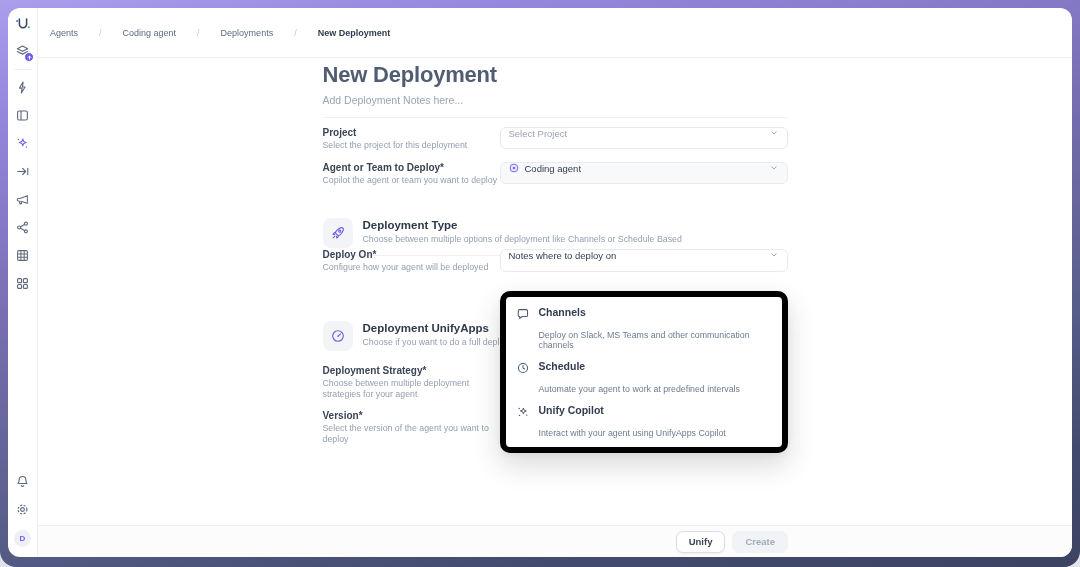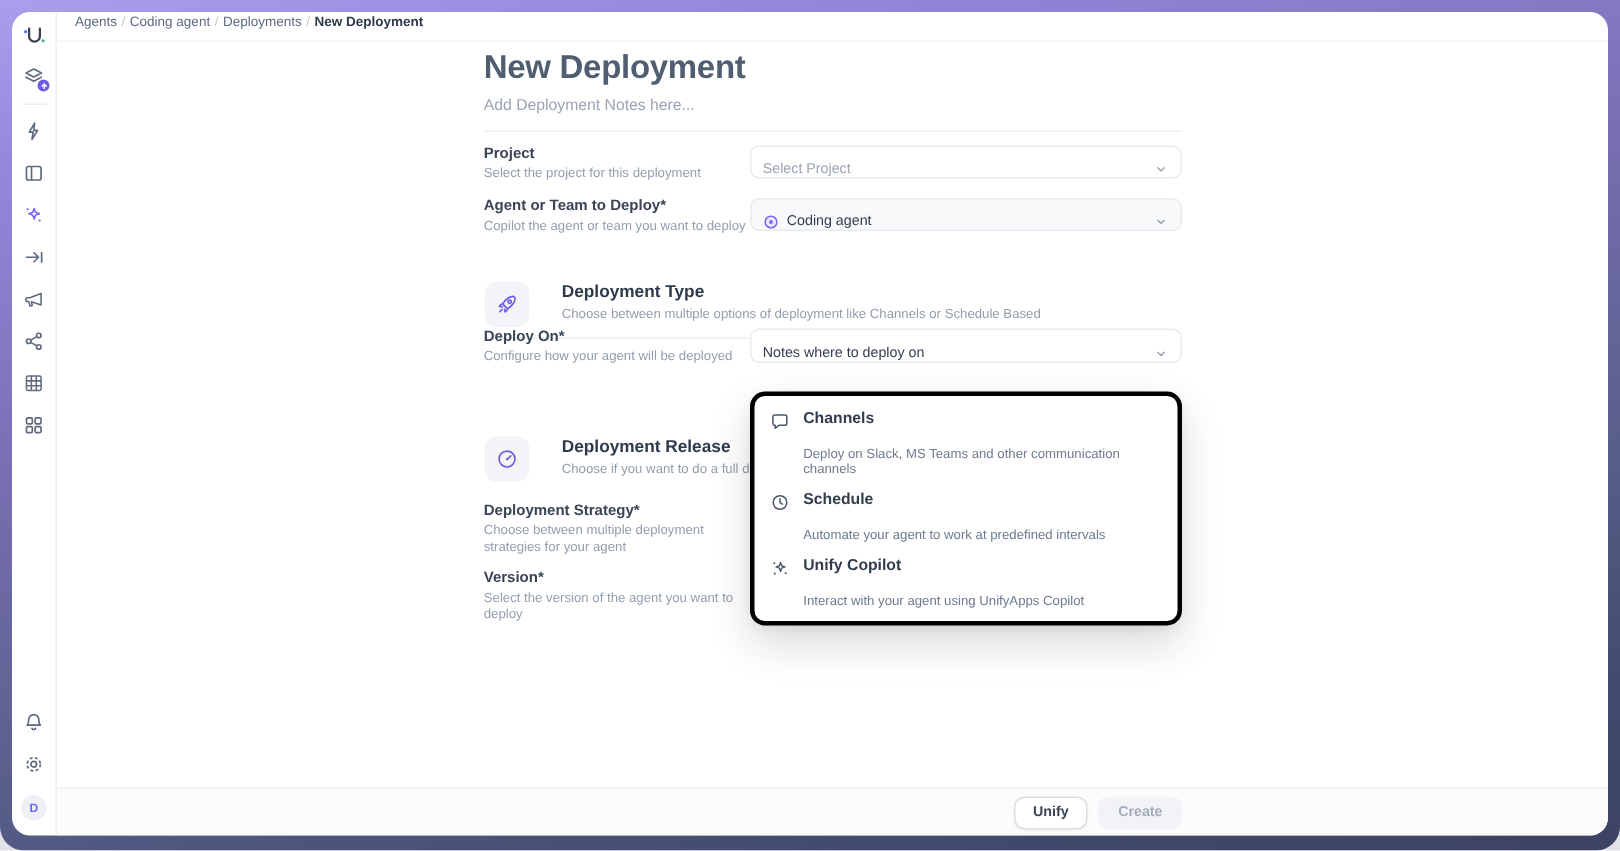--- a/index.html
+++ b/index.html
@@ -16,48 +16,48 @@
   .sb-ic{width:15px;height:15px;color:#5f6a7d;position:relative;cursor:pointer}
   .sb-ic.purple{color:#7a5df0}
   .sb-divider{width:16px;height:1px;background:#e9ecf0;margin:-3px 0}
   .badge{position:absolute;right:-4px;bottom:-3px;width:8px;height:8px;border-radius:50%;background:#6c5ce7;border:1.5px solid #fff;display:flex;align-items:center;justify-content:center;color:#fff}
   .spacer{flex:1}
   .bottom-nav{display:flex;flex-direction:column;align-items:center;gap:13px}
   .avatar{width:17px;height:17px;border-radius:50%;background:#eef0f6;color:#6366f1;font-size:8px;font-weight:700;display:flex;align-items:center;justify-content:center;margin-top:13px;cursor:pointer}
 
   
   .content{flex:1;display:flex;flex-direction:column;min-width:0}
-  .breadcrumb{height:17px;display:flex;padding:1px 12px;border-bottom:1px solid #f1f3f6;font-size:9px;color:#5d6b80;gap:3px;flex:none}
+  .breadcrumb{height:17px;display:flex;align-items:center;padding:16px 12px;border-bottom:1px solid #f1f3f6;font-size:9px;color:#5d6b80;gap:21px;flex:none}
   .bc-link{cursor:pointer}
   .bc-sep{color:#c3cad4}
   .bc-current{color:#2f3b4d;font-weight:700}
 
   .main{flex:1;position:relative;overflow:hidden}
   .form-col{position:relative;width:465px;margin:0 auto;height:100%}
   .page-title{position:absolute;top:4px;left:0;font-size:22px;font-weight:600;color:#515d70;letter-spacing:-.2px}
   .page-sub{position:absolute;top:36px;left:0;font-size:10.5px;color:#9aa4b3;cursor:text}
   .hr{position:absolute;left:0;right:0;height:1px;background:#eef0f3}
 
   .row{position:absolute;left:0;width:465px}
   .f-label{font-size:10px;font-weight:600;color:#3a4454}
   .f-desc{font-size:8.8px;color:#939eae;line-height:11px;margin-top:2px;max-width:176px}
-  .control{position:absolute;left:177px;top:0;width:288px;height:22px;box-sizing:border-box;border:1px solid #e7eaee;border-radius:6px;background:#fff;display:flex;align-items:flex-end;padding:0 8px;font-size:9.5px;color:#9aa4b2;cursor:pointer}
+  .control{position:absolute;left:177px;top:0;width:288px;height:22px;box-sizing:border-box;border:1px solid #e7eaee;border-radius:6px;background:#fff;display:flex;align-items:flex-start;padding:0 8px;font-size:9.5px;color:#9aa4b2;cursor:pointer}
   .control .chev{margin-left:auto;color:#98a2b3;flex:none}
   .control.filled{background:#f8f9fb;color:#333c4d;gap:6px}
   .control.darktext{color:#333c4d}
 
-  .sec{position:absolute;left:0;display:flex;gap:22px}
+  .sec{position:absolute;left:0;display:flex;gap:10px}
   .sec-icon{width:30px;height:30px;border-radius:8px;background:#f2f4f7;display:flex;align-items:center;justify-content:center;color:#6e5be6;flex:none}
   .sec-title{font-size:11.5px;font-weight:700;color:#2e3a4c;padding-top:1px}
   .sec-desc{font-size:8.8px;color:#939eae;margin-top:3px;white-space:nowrap}
 
   .strategy-box{position:absolute;left:177px;top:0;width:288px;height:36px;box-sizing:border-box;border:1px solid #e7eaee;border-radius:8px;background:#fff;overflow:hidden;cursor:pointer}
   .strategy-hint{position:absolute;left:24px;top:20px;font-size:8.5px;color:#9aa4b2;white-space:nowrap}
 
-  .dropdown{position:absolute;left:177px;top:233px;width:288px;box-sizing:border-box;background:#fff;border:3px solid #000000;border-radius:10px;box-shadow:0 12px 28px rgba(16,24,40,.16),0 2px 6px rgba(16,24,40,.06);padding:4px;z-index:10}
+  .dropdown{position:absolute;left:177px;top:233px;width:288px;box-sizing:border-box;background:#fff;border:6px solid #000000;border-radius:10px;box-shadow:0 12px 28px rgba(16,24,40,.16),0 2px 6px rgba(16,24,40,.06);padding:4px;z-index:10}
   .dd-item{display:flex;gap:9px;padding:5px 6px;border-radius:7px;cursor:pointer}
   .dd-ic{color:#4d5a6d;margin-top:1px;flex:none}
   .dd-title{font-size:10.5px;font-weight:600;color:#313c4e}
   .dd-desc{font-size:8.8px;color:#6d7b8e;margin-top:12px}
 
   .footer{height:31px;border-top:1px solid #eef0f3;background:#fcfcfd;position:relative;flex:none}
   .footer-btns{position:absolute;top:5px;right:284px;display:flex;gap:7px}
   .btn{font-size:9.5px;font-weight:600;border-radius:7px;padding:5px 12px;cursor:pointer;line-height:1.1}
   .btn-cancel{background:#fff;border:1px solid #d9dee5;color:#3a4454;box-shadow:0 1px 2px rgba(16,24,40,.05)}
   .btn-create{background:#f1f3f6;border:1px solid #f1f3f6;color:#a3acba}
@@ -239,21 +239,21 @@
 
           <div class="sec" style="top:263px">
             <div class="sec-icon">
               <svg width="16" height="16" viewBox="0 0 16 16" fill="none" stroke="currentColor" stroke-width="1.1" stroke-linecap="round">
                 <circle cx="8" cy="8" r="5.3"></circle>
                   <path d="M8 8.4 10.5 5.9"></path>
                   <circle cx="8" cy="8" r=".7" fill="currentColor" stroke="none"></circle>
               </svg>
             </div>
             <div>
-              <div class="sec-title">Deployment Release</div>
+              <div class="sec-title">Deployment UnifyApps</div>
               <div class="sec-desc">Choose if you want to do a full deployment o</div>
             </div>
           </div>
 
           <div class="row" style="top:306px">
             <div class="f-label" style="margin-top:1px">Deployment Strategy*</div>
             <div class="f-desc">Choose between multiple deployment strategies for your agent</div>
             <div class="strategy-box">
               <div class="strategy-hint">Release a single version of your agent to all users at once.</div>
             </div>

